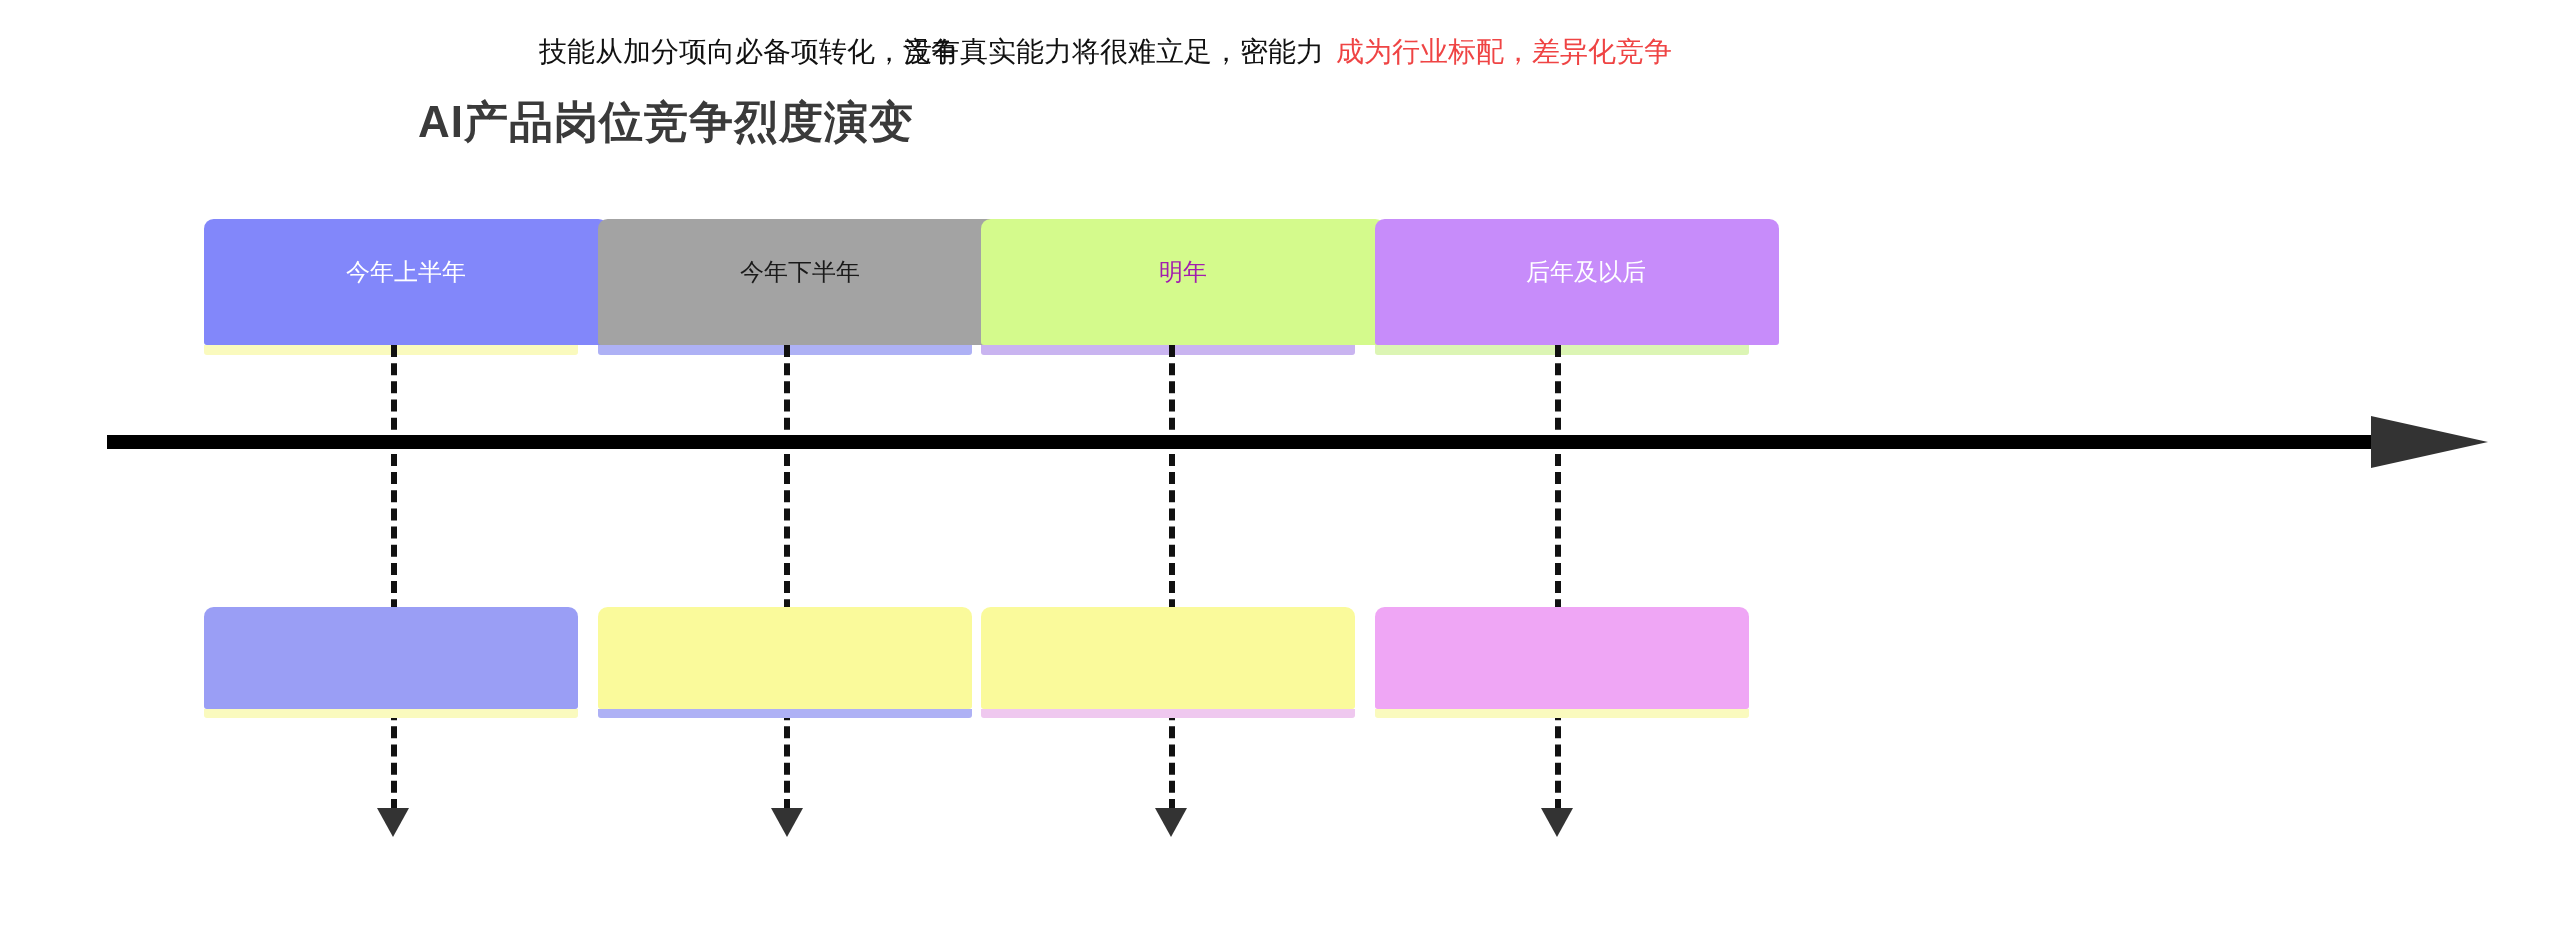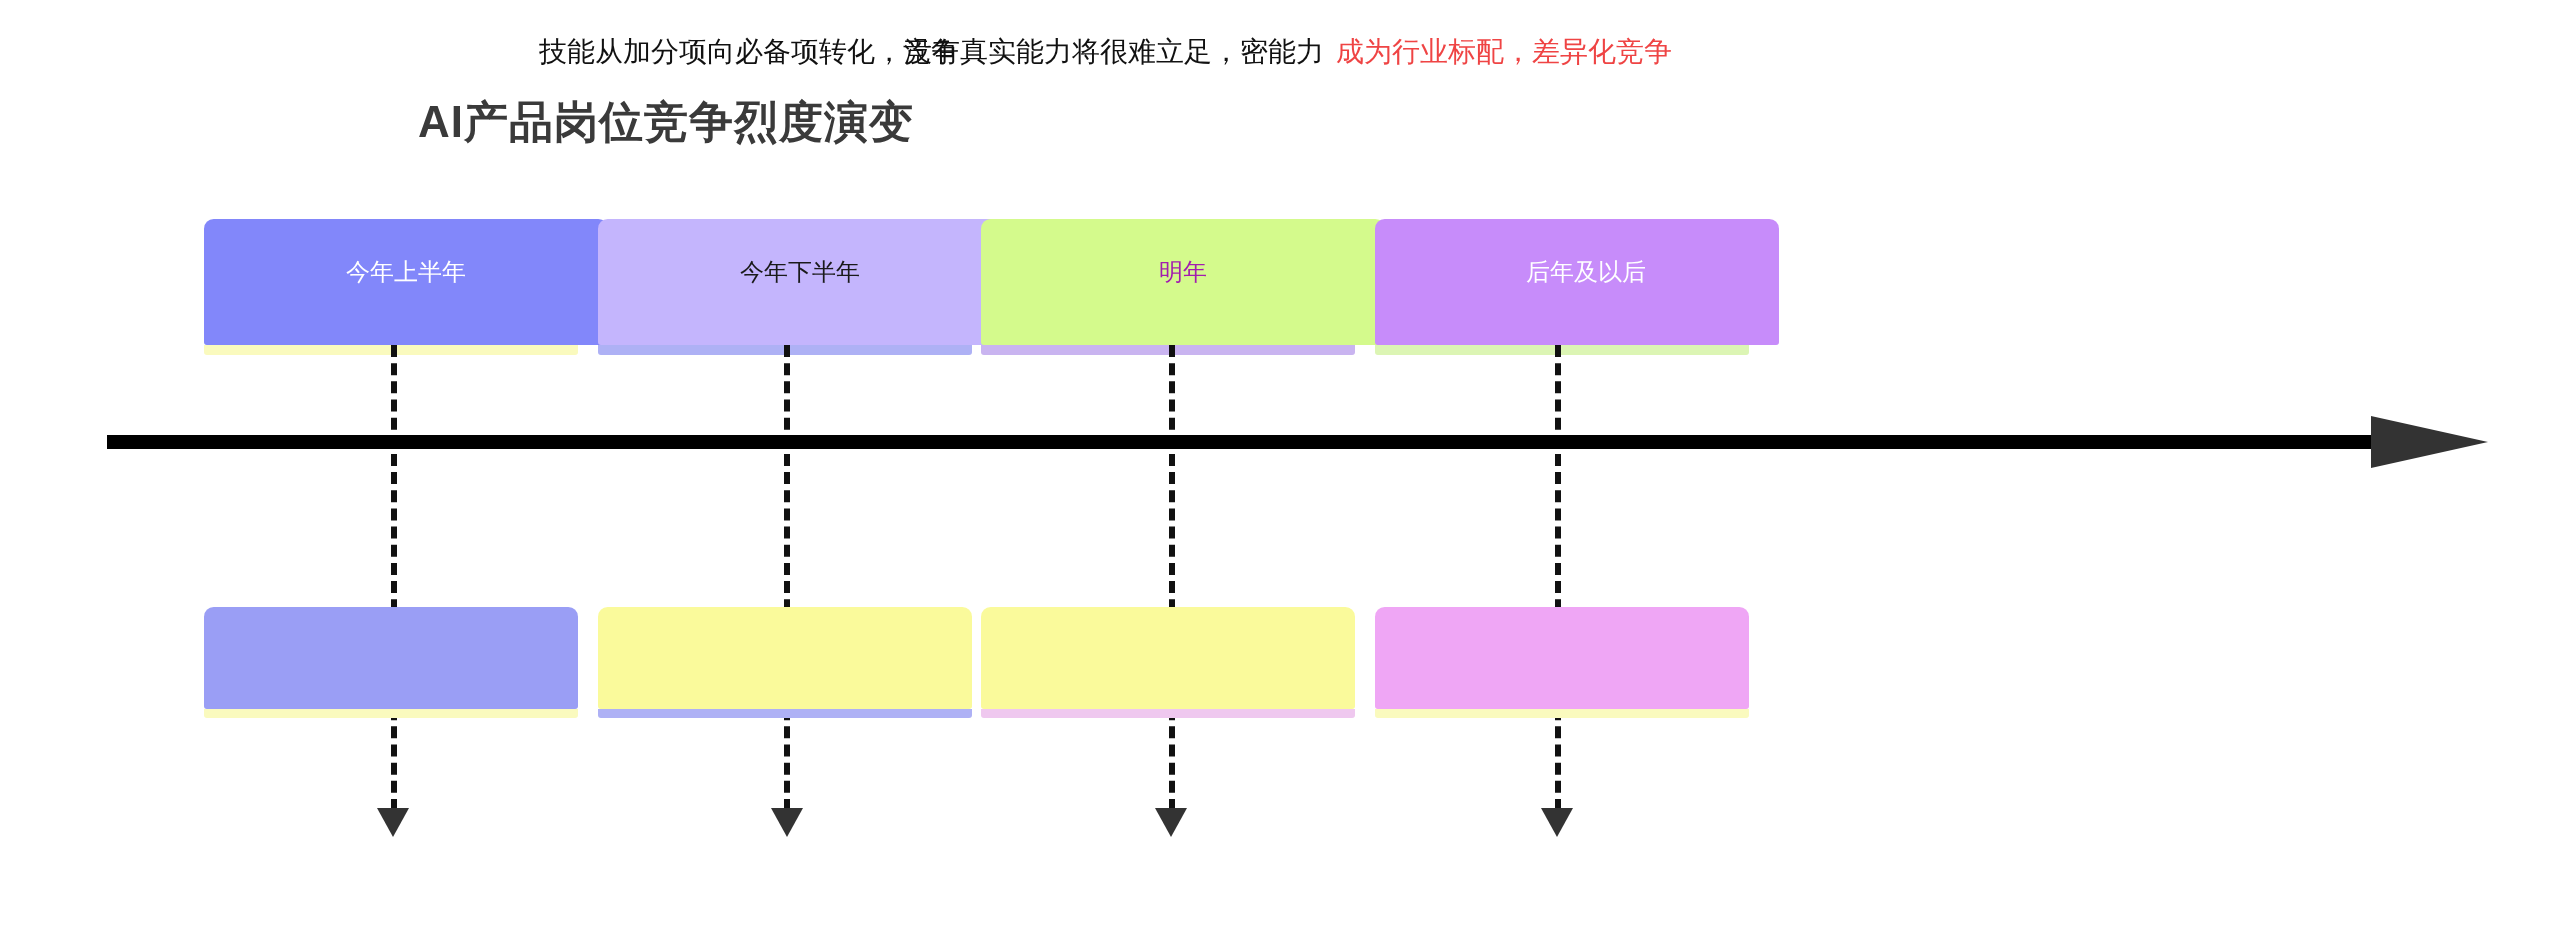--- a/index.html
+++ b/index.html
@@ -130,21 +130,21 @@
 <div id="canvas">
 
   <div id="page-title">AI产品岗位竞争烈度演变</div>
 
   <div class="period-strip" style="left: 204px; background: rgb(250, 250, 190);"></div>
   <div class="period-box" style="left: 204px; background: rgb(130, 135, 250);">
     <div class="period-label" style="color: rgb(255, 255, 255);">今年上半年</div>
   </div>
 
   <div class="period-strip" style="left: 598px; background: rgb(174, 177, 245);"></div>
-  <div class="period-box" style="left: 598px; background: #c4b5fd;">
+  <div class="period-box" style="left: 598px; background: #a3a3a3;">
     <div class="period-label" style="color: rgb(26, 26, 26);">今年下半年</div>
   </div>
 
   <div class="period-strip" style="left: 981px; background: rgb(201, 180, 240);"></div>
   <div class="period-box" style="left: 981px; background: rgb(212, 250, 140);">
     <div class="period-label" style="color: #a21caf;">明年</div>
   </div>
 
   <div class="period-strip" style="left: 1375px; background: rgb(220, 245, 180);"></div>
   <div class="period-box" style="left: 1375px; background: rgb(199, 140, 250);">

